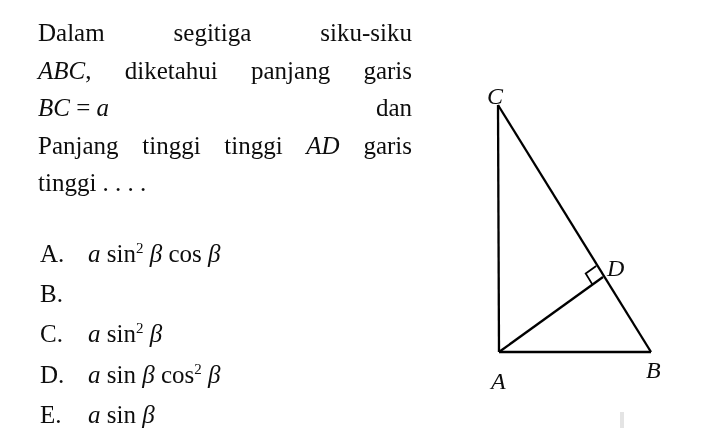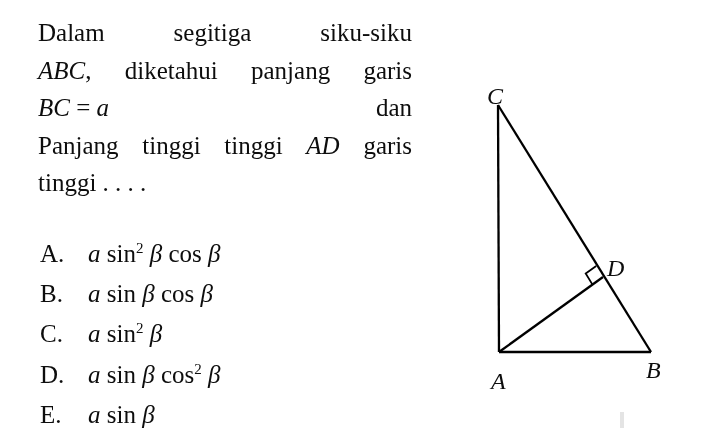--- a/index.html
+++ b/index.html
@@ -46,21 +46,21 @@
 <div class="problem-text">
     <div class="tline just"><span class="tok"><span>Dalam</span></span><span class="tok"><span>segitiga</span></span><span class="tok"><span>siku-siku</span></span></div>
     <div class="tline just"><span class="tok"><span class="it">ABC</span><span>,</span></span><span class="tok"><span>diketahui</span></span><span class="tok"><span>panjang</span></span><span class="tok"><span>garis</span></span></div>
     <div class="tline just"><span class="tok"><span class="it">BC</span><span> = </span><span class="it">a</span></span><span class="tok"><span>dan</span></span></div>
     <div class="tline just"><span class="tok"><span>Panjang</span></span><span class="tok"><span>tinggi</span></span><span class="tok"><span>tinggi</span></span><span class="tok"><span class="it">AD</span></span><span class="tok"><span>garis</span></span></div>
     <div class="tline"><span class="tok"><span>tinggi . . . .</span></span></div>
   </div>
 
 <div class="options">
     <div class="opt-row"><span class="opt-letter">A.</span><span class="opt-expr"><span class="it">a</span><span> sin</span><sup>2</sup><span class="it"> β</span><span> cos</span><span class="it"> β</span></span></div>
-    <div class="opt-row"><span class="opt-letter">B.</span><span class="opt-expr"><span class="it">a</span><span> sin</span><span class="it"> β</span><span> cos</span><span class="it"> β</span></span></div>
+    <div class="opt-row"><span class="opt-letter">B.</span></div>
     <div class="opt-row"><span class="opt-letter">C.</span><span class="opt-expr"><span class="it">a</span><span> sin</span><sup>2</sup><span class="it"> β</span></span></div>
     <div class="opt-row"><span class="opt-letter">D.</span><span class="opt-expr"><span class="it">a</span><span> sin</span><span class="it"> β</span><span> cos</span><sup>2</sup><span class="it"> β</span></span></div>
     <div class="opt-row"><span class="opt-letter">E.</span><span class="opt-expr"><span class="it">a</span><span> sin</span><span class="it"> β</span></span></div>
   </div>
 
 <svg class="diagram-svg" viewBox="0 0 719 445">
     <line x1="499" y1="352" x2="498" y2="105" stroke="#000000" stroke-width="2.3"></line>
     <line x1="498" y1="105" x2="651" y2="352" stroke="#000000" stroke-width="2.3"></line>
     <line x1="499" y1="352" x2="651" y2="352" stroke="#000000" stroke-width="2.3"></line>
     <line x1="499" y1="352" x2="603" y2="277" stroke="#000000" stroke-width="2.3"></line>

